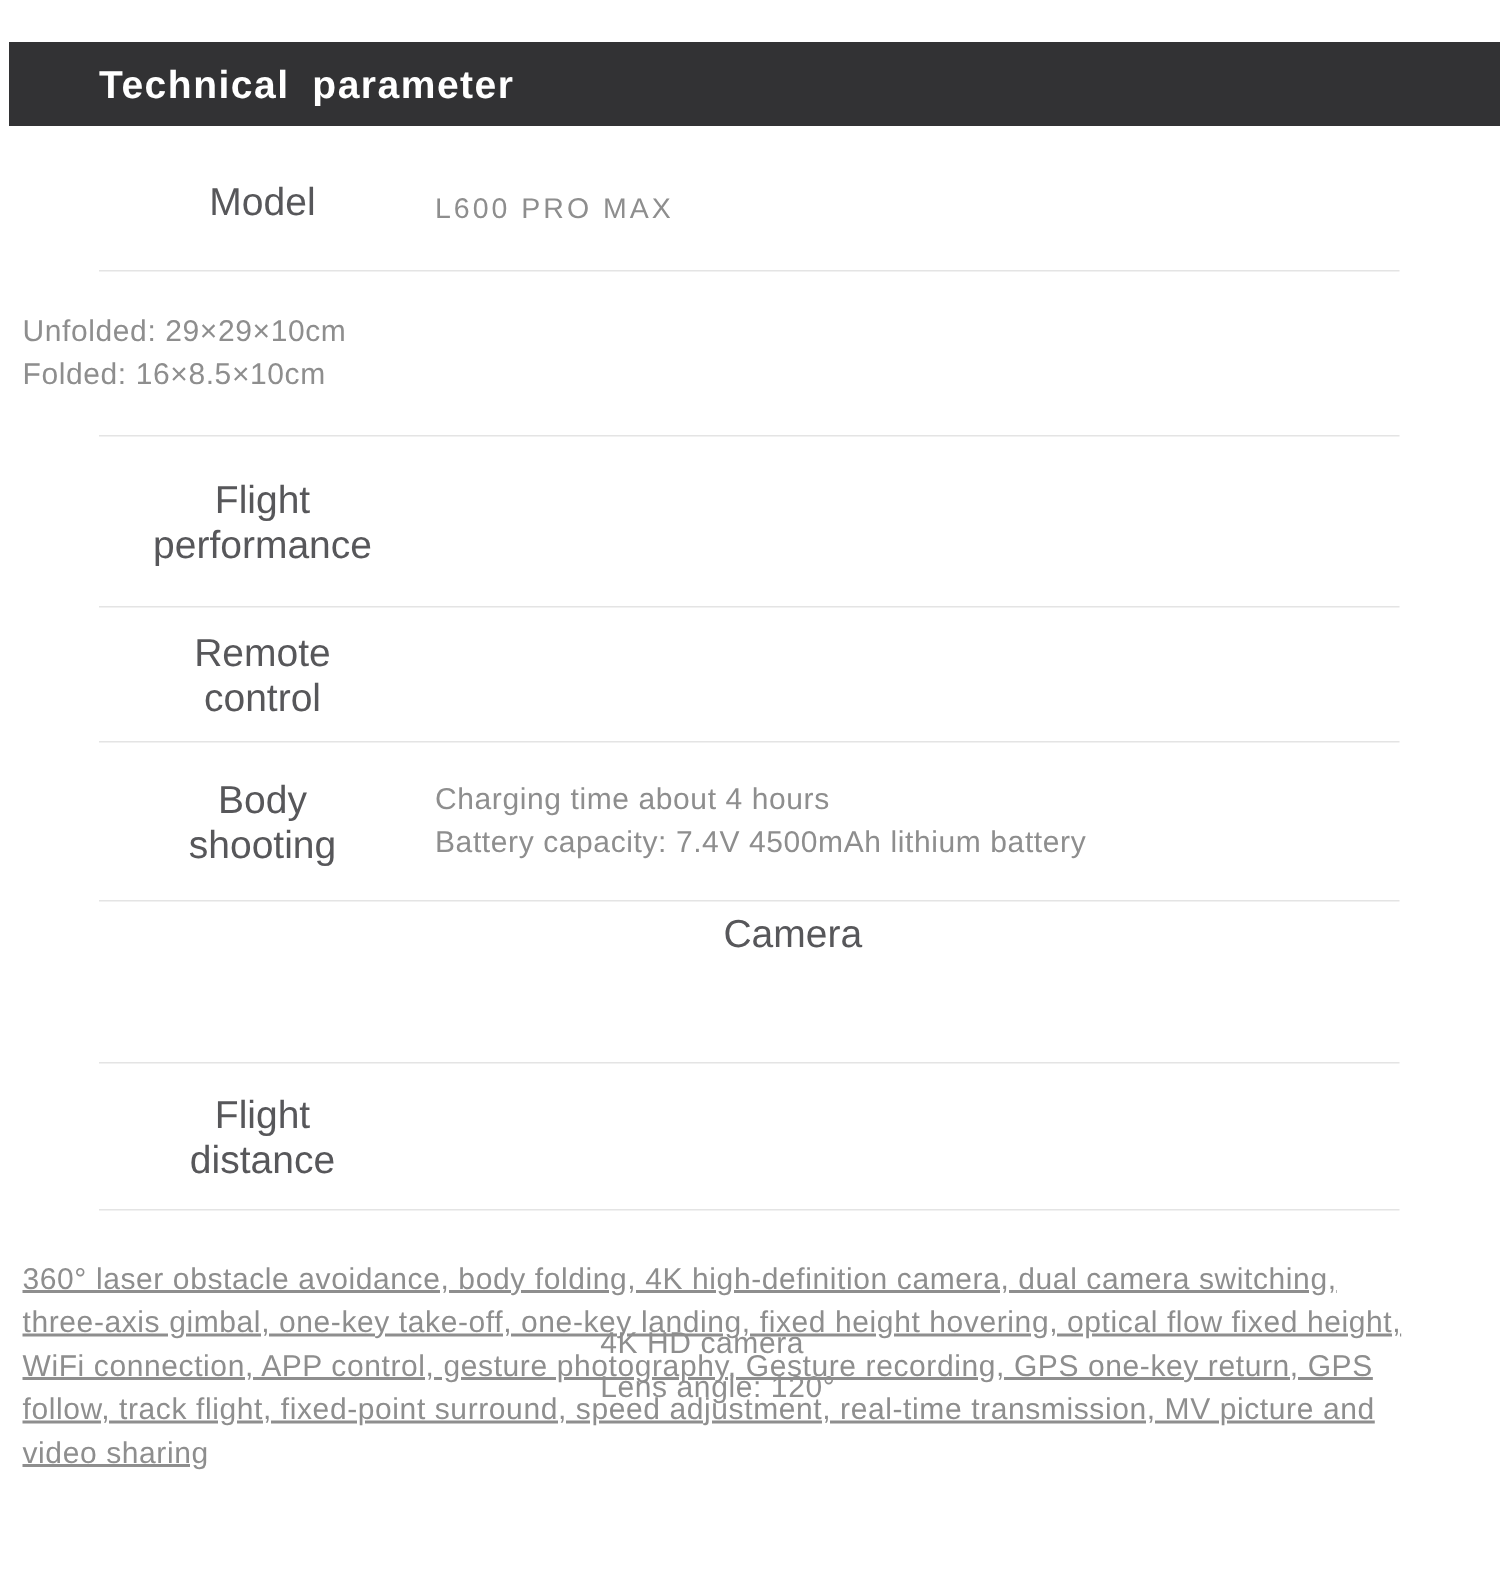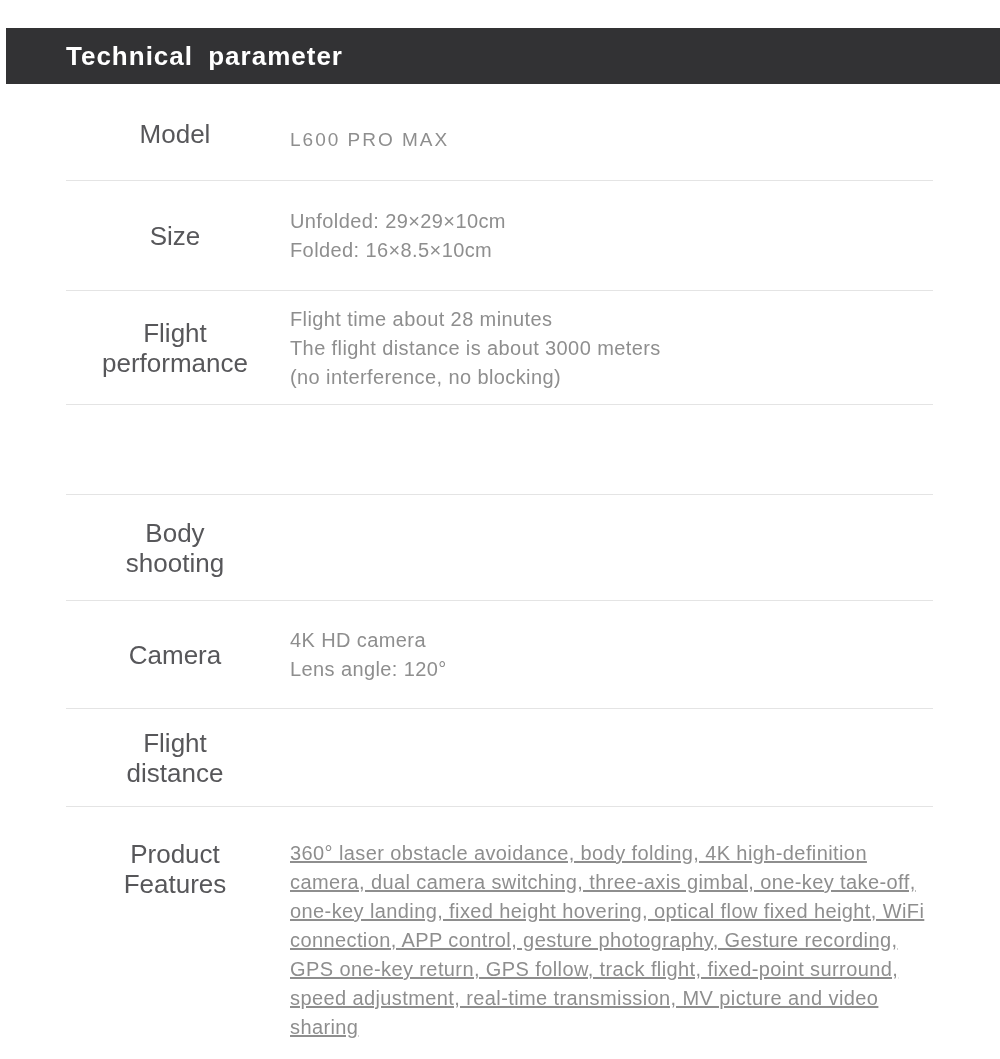--- a/index.html
+++ b/index.html
@@ -44,21 +44,21 @@
     height: 1px;
     background: #e4e4e4;
   }
   .spec-row:last-child::after { display: none; }
 
   .spec-row:nth-child(1) { height: 94px; }
   .spec-row:nth-child(2) { height: 110px; }
   .spec-row:nth-child(3) { height: 114px; }
   .spec-row:nth-child(4) { height: 90px; }
   .spec-row:nth-child(5) { height: 106px; }
-  .spec-row:nth-child(6) { height: 108px; }
+  .spec-row:nth-child(6) { height: 108px; flex-direction: column; }
   .spec-row:nth-child(7) { height: 98px; }
   .spec-row:nth-child(8) {
     height: 262px;
     align-items: flex-start;
     padding-top: 29px;
   }
 
   .spec-label {
     width: 275px;
     flex: 0 0 275px;
@@ -94,51 +94,49 @@
 </div>
 
 <div class="spec-table">
 
   <div class="spec-row">
     <div class="spec-label">Model</div>
     <div class="spec-value">L600 PRO MAX</div>
   </div>
 
   <div class="spec-row">
-    <div class="spec-label">Size</div>
     <div class="spec-value">Unfolded: 29×29×10cm
 Folded: 16×8.5×10cm</div>
   </div>
 
   <div class="spec-row">
     <div class="spec-label">Flight
 performance</div>
-    <div class="spec-value">Flight time about 28 minutes
-The flight distance is about 3000 meters
-(no interference, no blocking)</div>
   </div>
 
   <div class="spec-row">
+    <div class="spec-label">Remote
+control</div>
   </div>
 
   <div class="spec-row">
     <div class="spec-label">Body
 shooting</div>
+    <div class="spec-value">Charging time about 4 hours
+Battery capacity: 7.4V 4500mAh lithium battery</div>
   </div>
 
   <div class="spec-row">
     <div class="spec-label">Camera</div>
     <div class="spec-value">4K HD camera
 Lens angle: 120°</div>
   </div>
 
   <div class="spec-row">
     <div class="spec-label">Flight
 distance</div>
   </div>
 
   <div class="spec-row">
-    <div class="spec-label">Product
-Features</div>
     <div class="spec-value">360° laser obstacle avoidance, body folding, 4K high-definition camera, dual camera switching, three-axis gimbal, one-key take-off, one-key landing, fixed height hovering, optical flow fixed height, WiFi connection, APP control, gesture photography, Gesture recording, GPS one-key return, GPS follow, track flight, fixed-point surround, speed adjustment, real-time transmission, MV picture and video sharing</div>
   </div>
 
 </div>
 
 </body></html>

